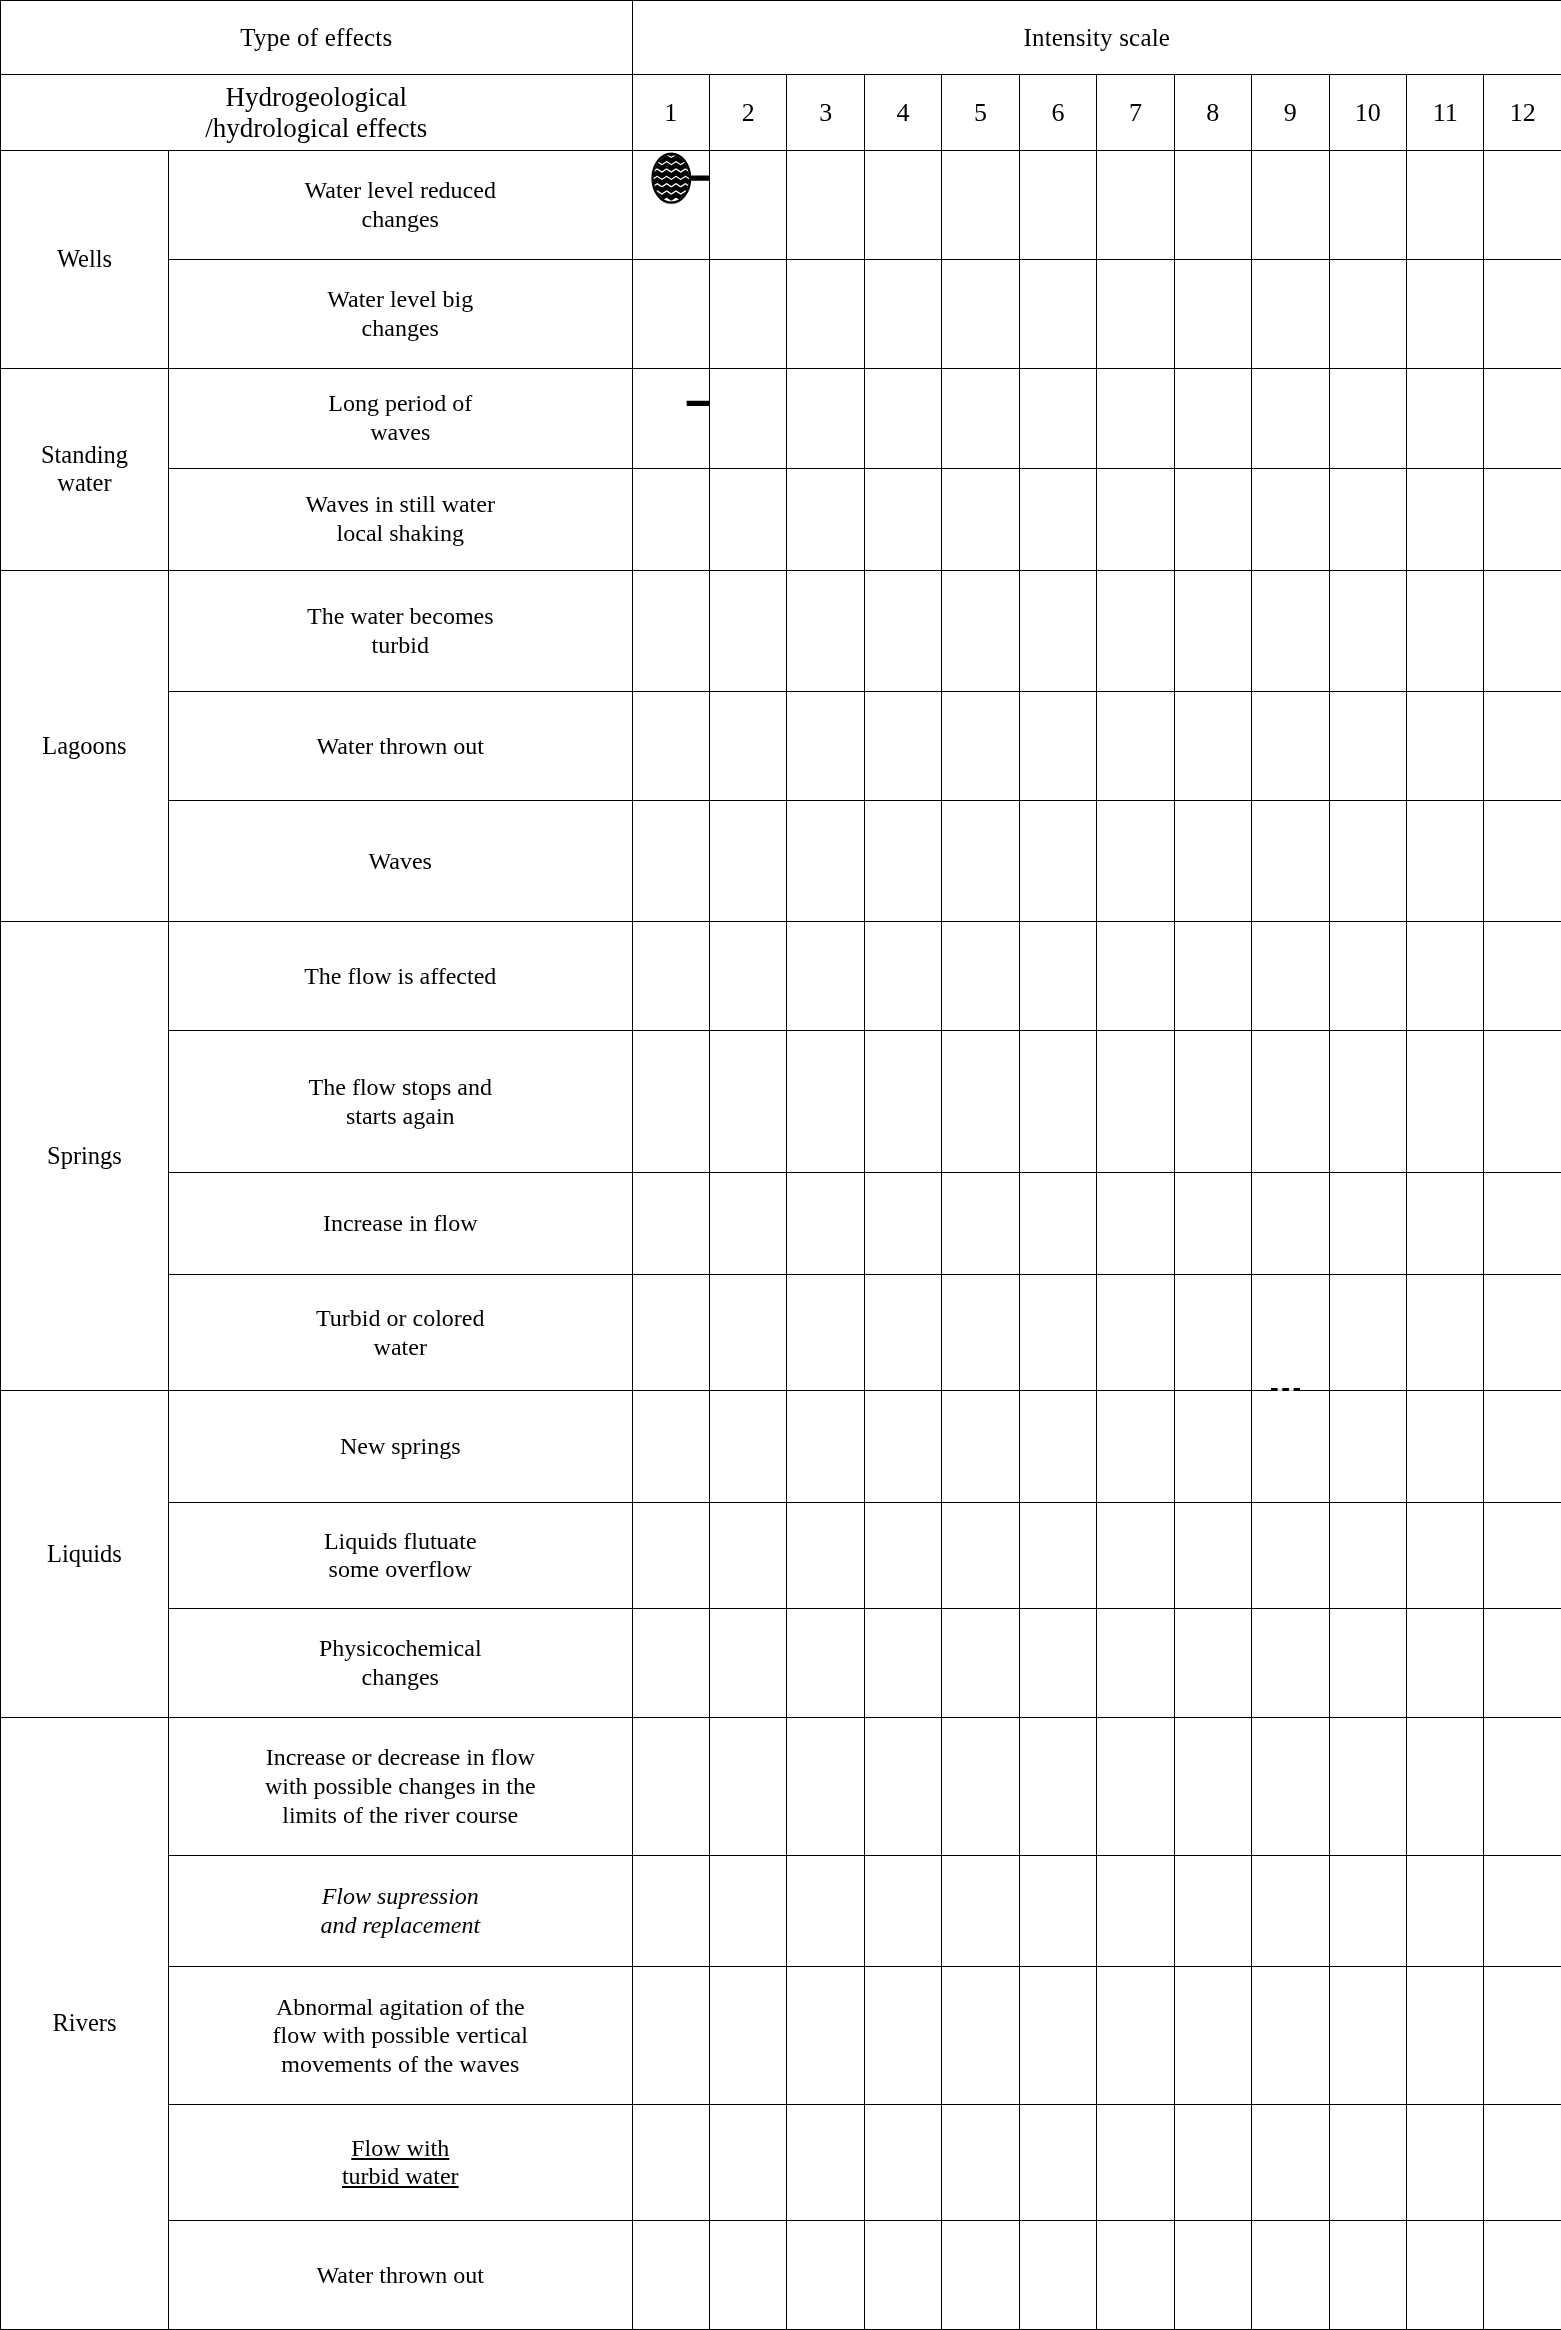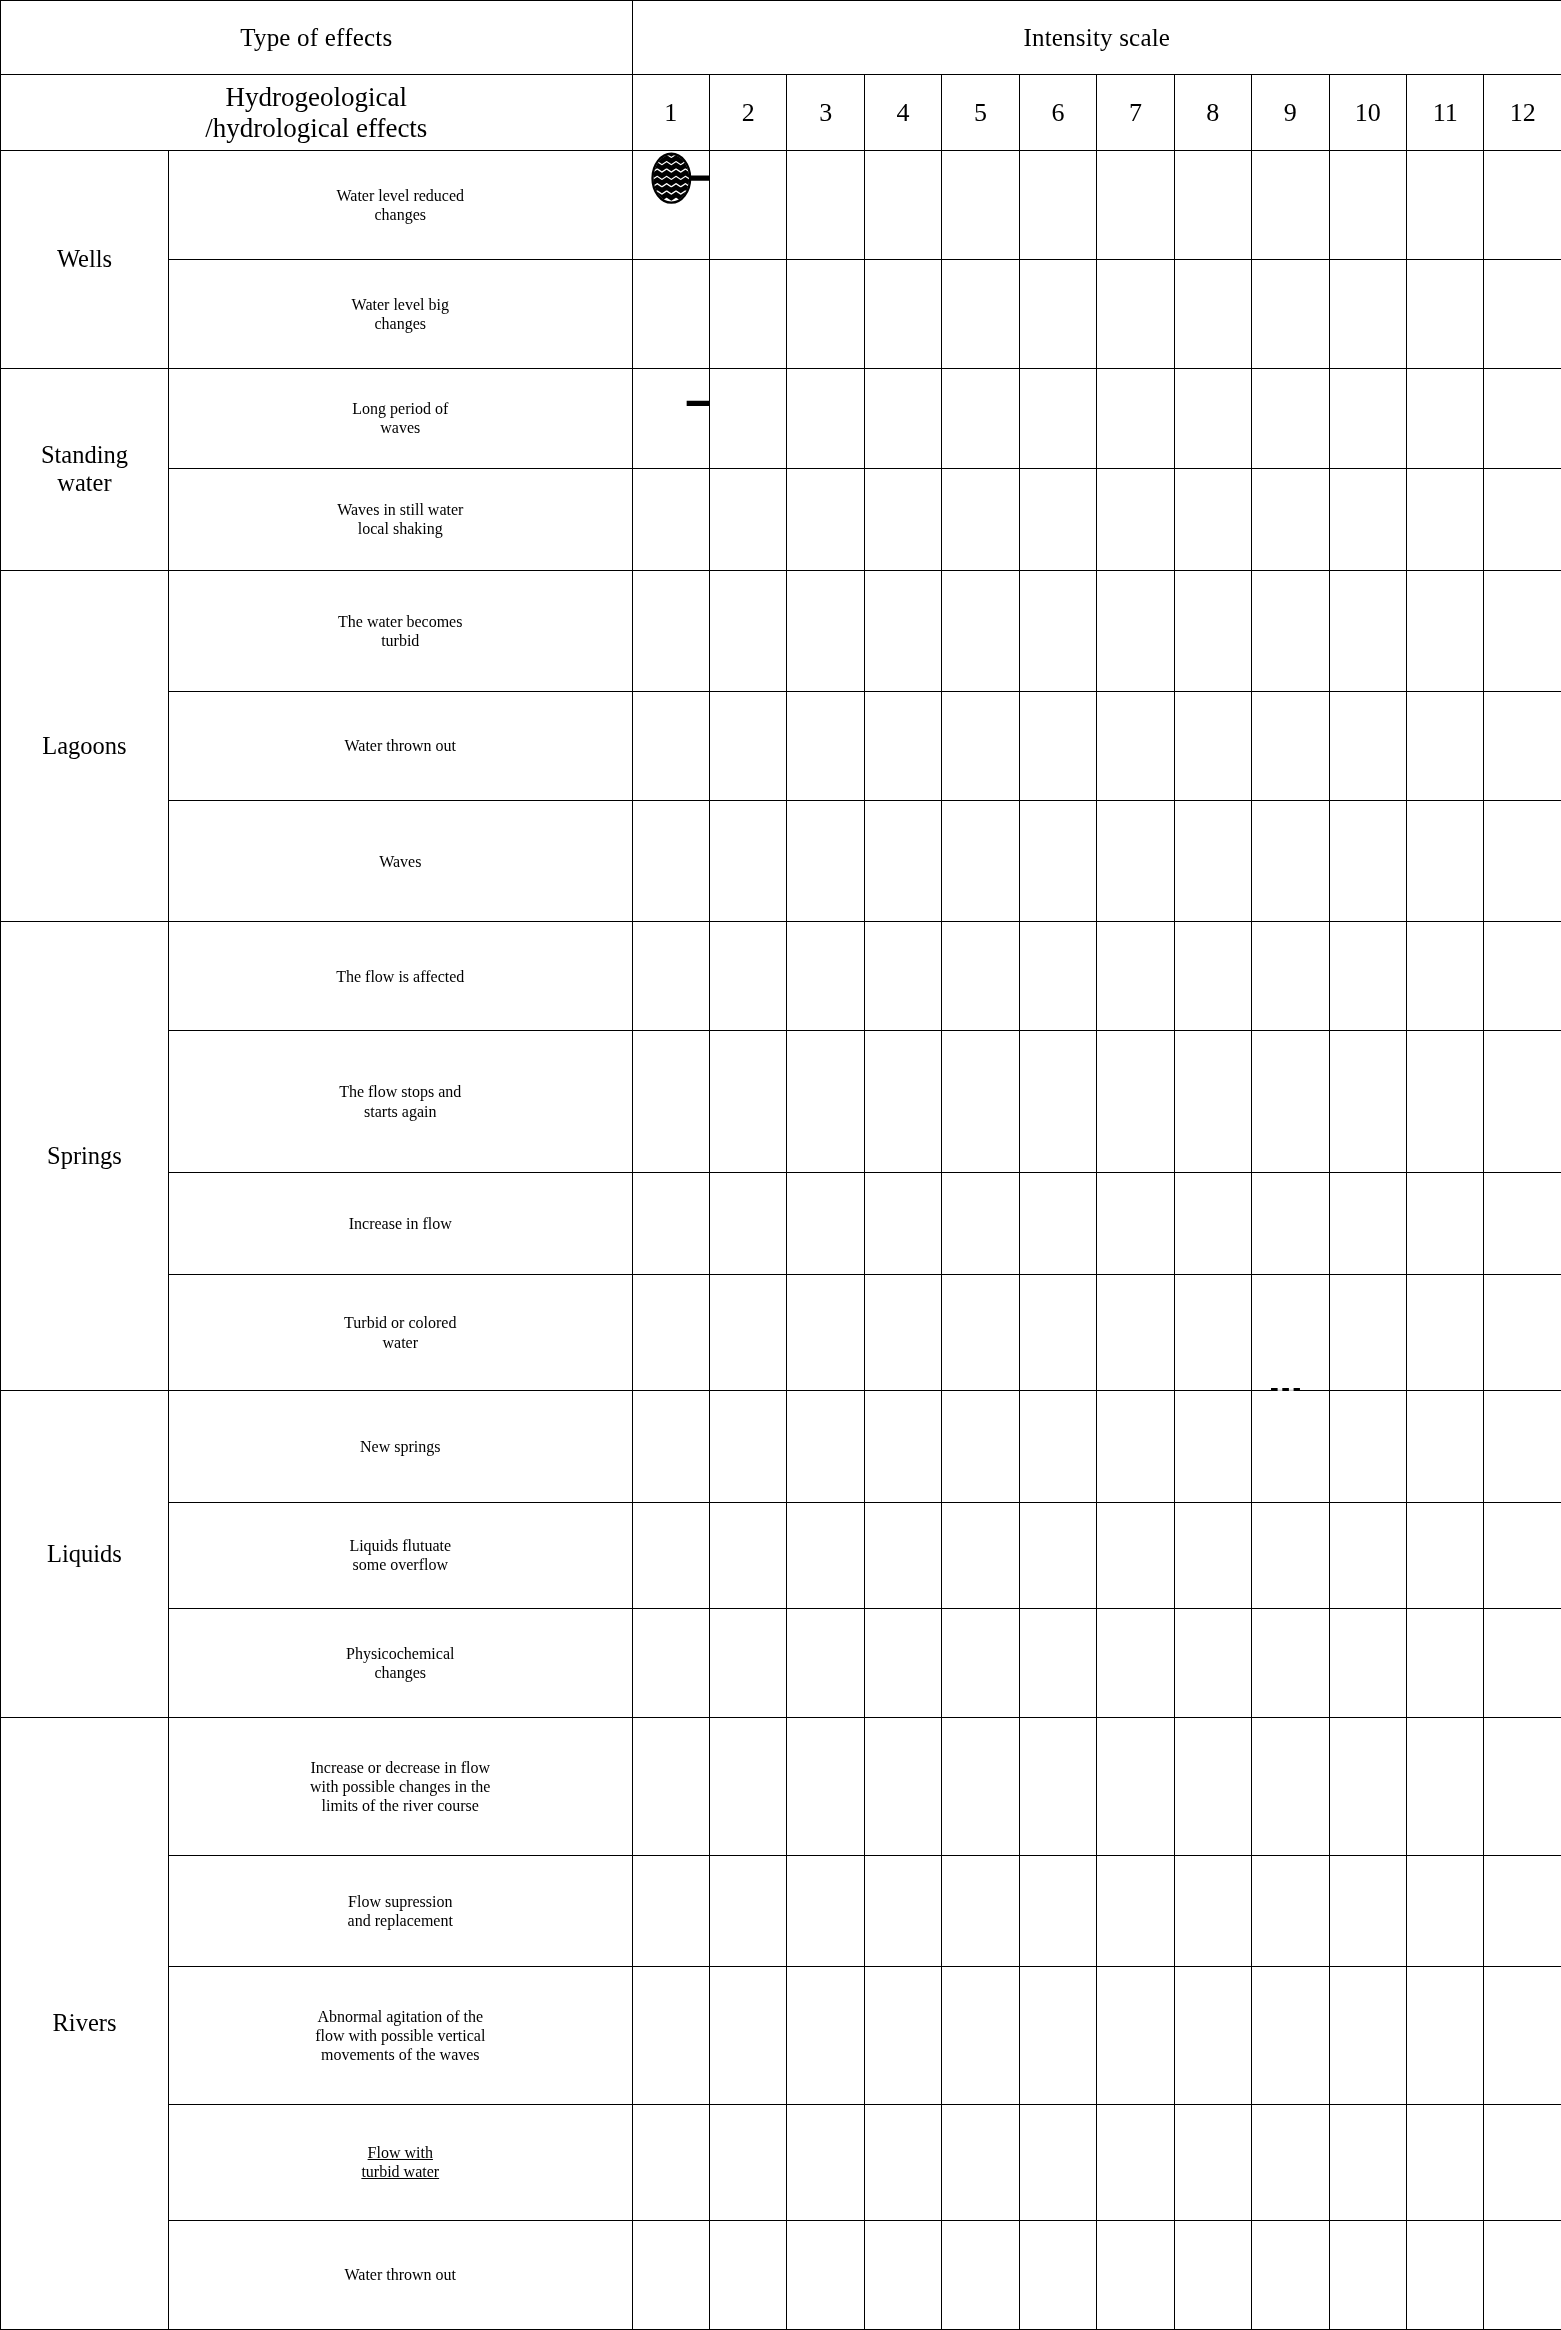--- a/index.html
+++ b/index.html
@@ -4,21 +4,21 @@
 <style>
   html,body{margin:0;padding:0;background:#fff;}
   body{font-family:"Liberation Serif","DejaVu Serif",serif;color:#000;}
   #page{position:relative;width:1562px;height:2330px;background:#fff;}
   table.matrix{border-collapse:collapse;width:1562px;height:2330px;table-layout:fixed;}
   table.matrix td,table.matrix th{border:1.4px solid #000;padding:0;margin:0;vertical-align:middle;text-align:center;background:#fff;}
   .hdr-big{font-size:25px;font-weight:400;letter-spacing:0.2px;}
   .hdr-sub{font-size:27px;line-height:1.12;font-weight:400;}
   .colnum{font-size:26px;font-weight:400;}
   .grp{font-size:24.5px;line-height:1.15;}
-  .eff{font-size:16px;line-height:1.2;padding:2.8px 7.5px;}
+  .eff{font-size:24px;line-height:1.2;padding:2.8px 7.5px;}
   td.cellgrid{position:relative;}
   
   .scalewrap{position:relative;width:100%;height:100%;}
   .ovl{position:absolute;left:0;top:0;width:100%;height:100%;pointer-events:none;overflow:visible;}
   .ovl svg{position:absolute;left:0;top:0;width:100%;height:100%;overflow:visible;}
 </style>
 </head>
 <body>
 
 <div id="page">
@@ -833,21 +833,21 @@
           <td class="cellgrid"></td>
           <td class="cellgrid"></td>
           <td class="cellgrid"></td>
           <td class="cellgrid"></td>
           <td class="cellgrid"></td>
           <td class="cellgrid"></td>
           <td class="cellgrid"></td>
           <td class="cellgrid"></td>
           <td class="cellgrid"></td>
         </tr>
-        <tr style="height: 82px;">
+        <tr style="height: 82px; font-style: italic;">
           <td class="eff">
             <div>Flow supression</div>
             <div>and replacement</div>
           </td>
           <td class="cellgrid">
             <div class="scalewrap">
               <div class="ovl" style="width: 920px;">
                 <svg viewBox="0 0 1956 175" width="920" height="82" preserveAspectRatio="none" style="height: 82px;">
                   <g>
                     <rect x="1059.5" y="85.25" width="324.5999999999999" height="22" fill="#000000"></rect>

